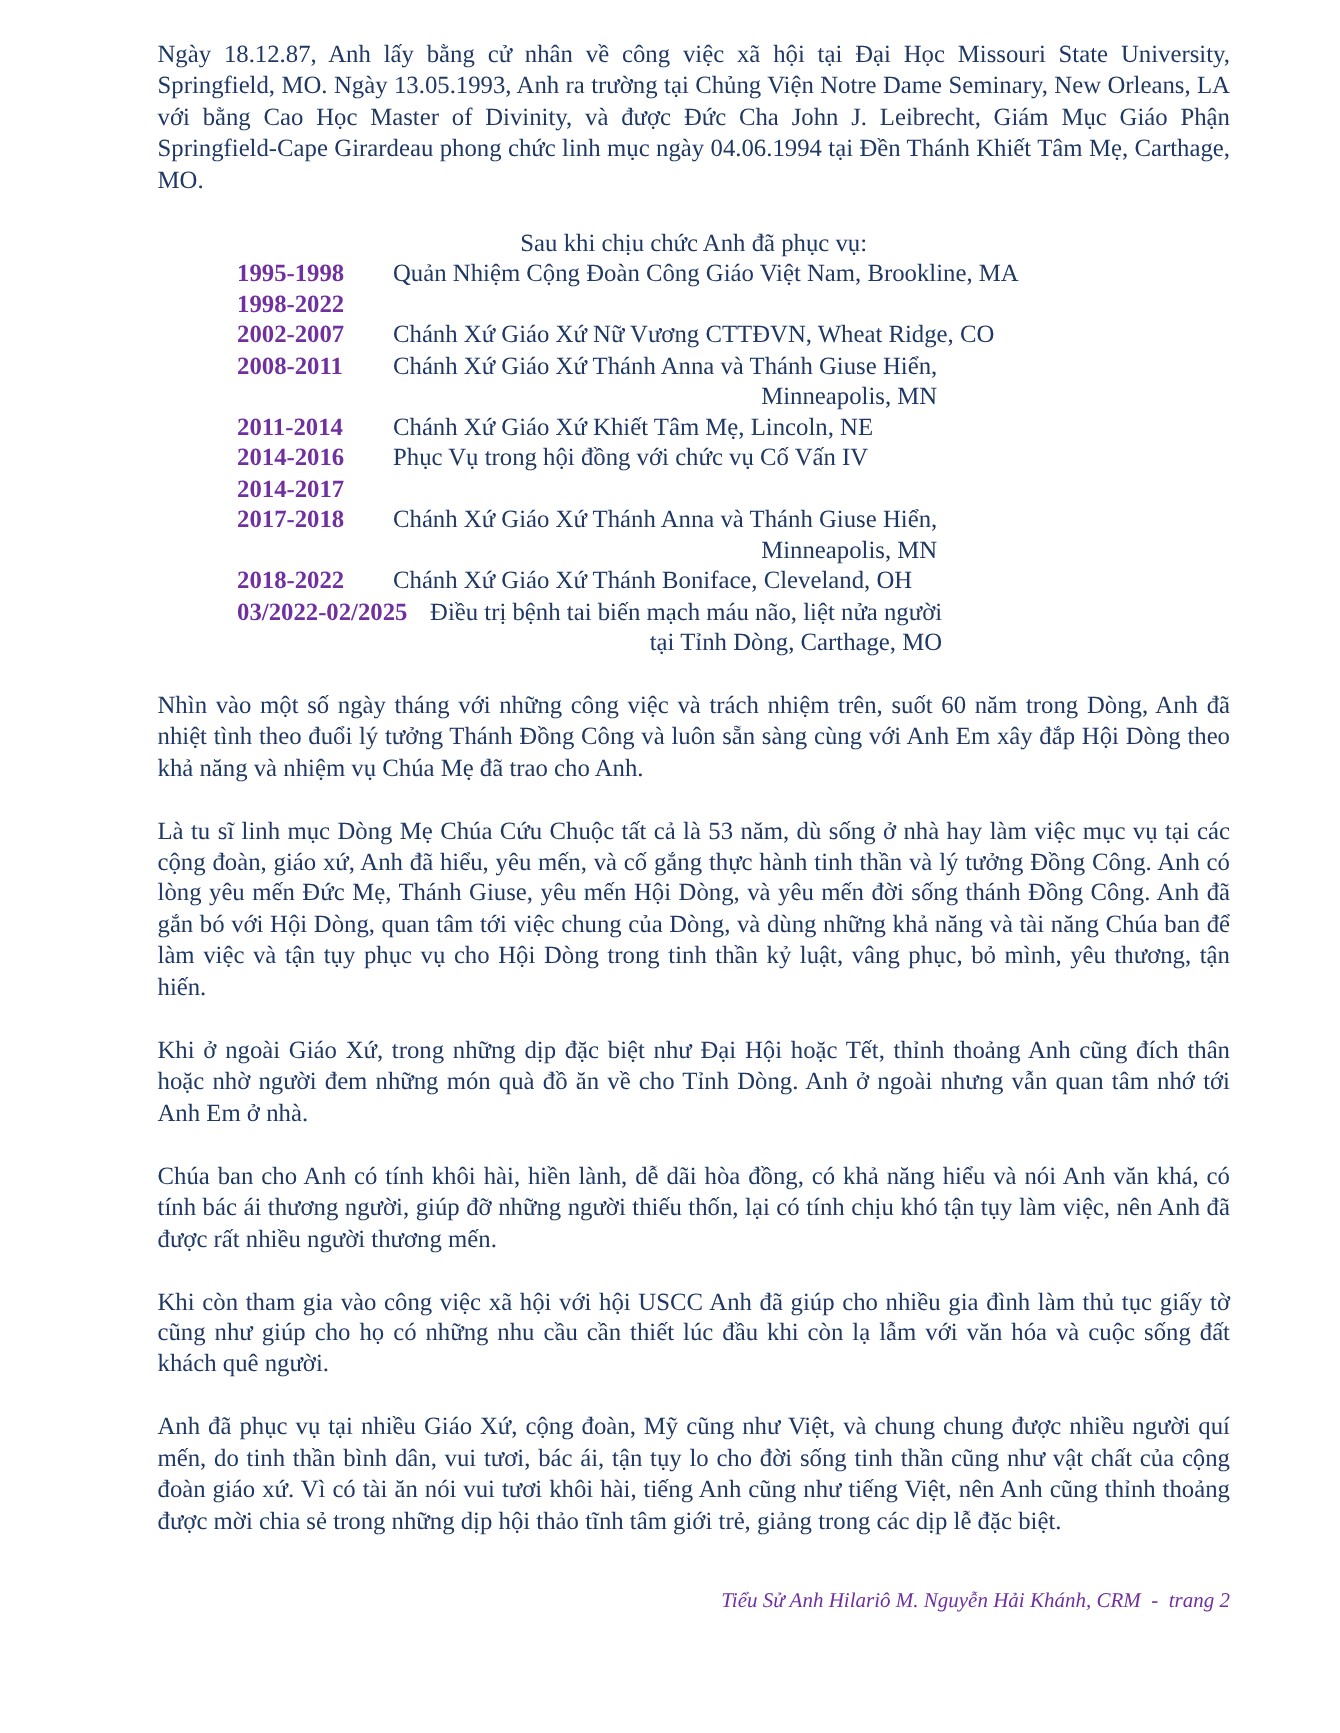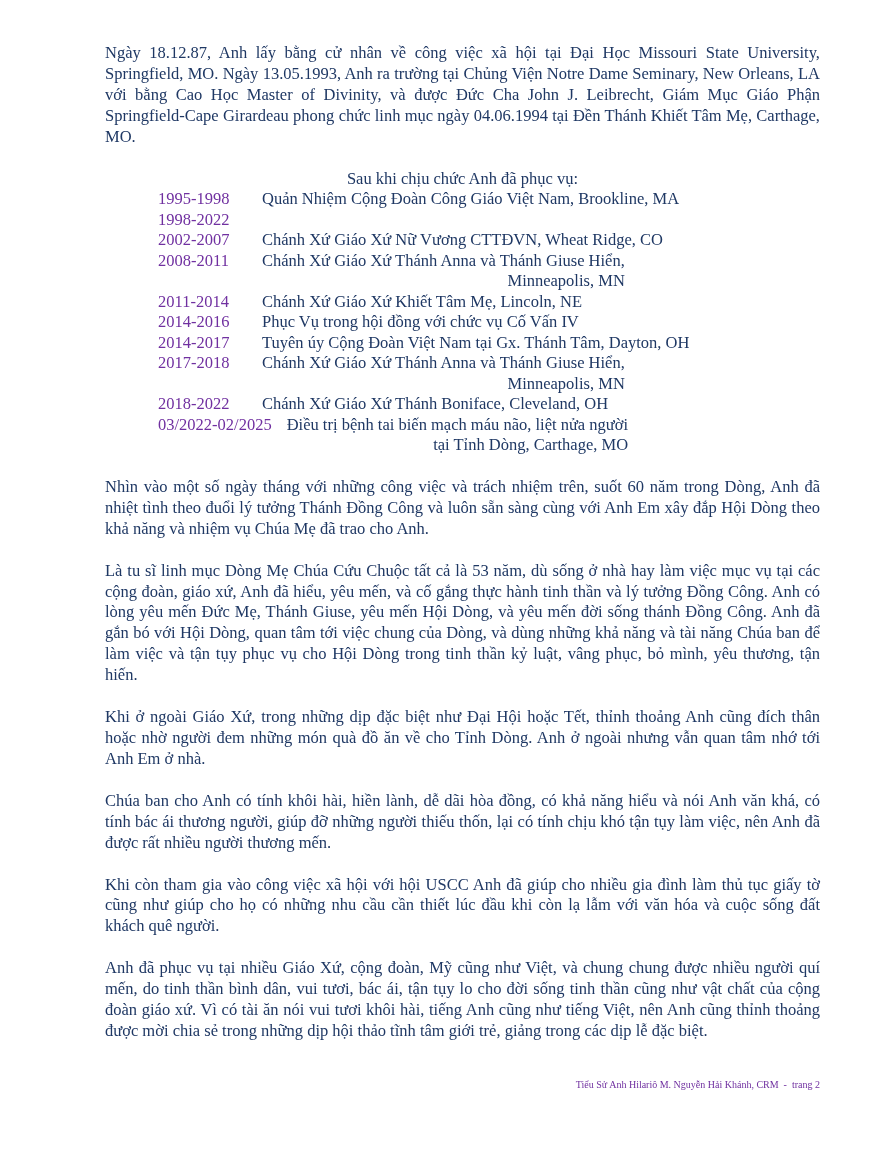--- a/index.html
+++ b/index.html
@@ -6,21 +6,21 @@
     margin: 0;
     padding: 0;
     background: #ffffff;
   }
   .page {
     position: relative;
     box-sizing: border-box;
     width: 893px;
     height: 1155px;
     background: #ffffff;
-    padding: 43px 73px 0 105px;
+    padding: 26px 73px 0 105px;
     font-family: "Liberation Serif", serif;
     font-size: 16.5px;
     line-height: 20.9px;
     color: #1f3864;
     overflow: hidden;
   }
   p.body-para {
     margin: 0 0 21px 0;
     text-align: justify;
   }
@@ -34,33 +34,35 @@
   }
   .service-row {
     display: flex;
     align-items: flex-start;
   }
   .service-row .period {
     flex: 0 0 104px;
     margin-left: 53px;
     color: #7030a0;
     white-space: nowrap;
+    font-weight: bold;
   }
   .service-row.wide-period .period {
     flex: 0 0 auto;
     margin-right: 15px;
   }
   .service-row .desc {
     white-space: pre-line;
     text-align: right;
   }
   .page-footer {
     margin-top: 33px;
     text-align: right;
-    font-size: 10px;
+    font-style: italic;
+    font-size: 14px;
     color: #7030a0;
     white-space: pre;
   }
 </style>
 </head>
 <body>
 
 <div class="page">
 
   <p class="body-para">Ngày 18.12.87, Anh lấy bằng cử nhân về công việc xã hội tại Đại Học Missouri State University, Springfield, MO. Ngày 13.05.1993, Anh ra trường tại Chủng Viện Notre Dame Seminary, New Orleans, LA với bằng Cao Học Master of Divinity, và được Đức Cha John J. Leibrecht, Giám Mục Giáo Phận Springfield-Cape Girardeau phong chức linh mục ngày 04.06.1994 tại Đền Thánh Khiết Tâm Mẹ, Carthage, MO.</p>
@@ -87,21 +89,20 @@
     <div class="service-row">
       <span class="period">2011-2014</span>
       <span class="desc">Chánh Xứ Giáo Xứ Khiết Tâm Mẹ, Lincoln, NE</span>
     </div>
     <div class="service-row">
       <span class="period">2014-2016</span>
       <span class="desc">Phục Vụ trong hội đồng với chức vụ Cố Vấn IV</span>
     </div>
     <div class="service-row">
       <span class="period">2014-2017</span>
-      <span class="desc">Tuyên úy Cộng Đoàn Việt Nam tại Gx. Thánh Tâm, Dayton, OH</span>
     </div>
     <div class="service-row">
       <span class="period">2017-2018</span>
       <span class="desc">Chánh Xứ Giáo Xứ Thánh Anna và Thánh Giuse Hiển,
 Minneapolis, MN</span>
     </div>
     <div class="service-row">
       <span class="period">2018-2022</span>
       <span class="desc">Chánh Xứ Giáo Xứ Thánh Boniface, Cleveland, OH</span>
     </div>

